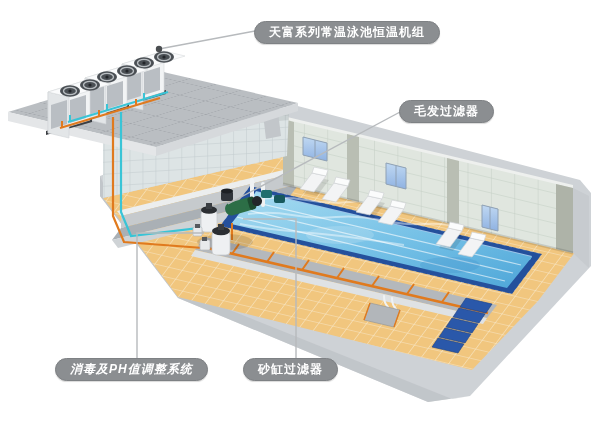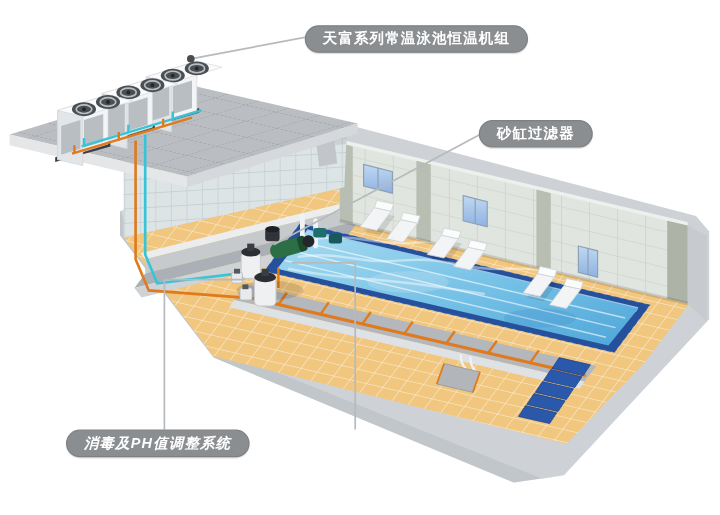--- a/index.html
+++ b/index.html
@@ -294,18 +294,19 @@
     <path d="M159,49 L255,31"></path>
     <path d="M400,112 L228,204"></path>
     <path d="M137,358 V233 H204"></path>
     <path d="M296,358 V219 H243"></path>
   </g>
   <circle cx="159" cy="49" r="3.2" fill="#4a4d50"></circle>
 </svg>
 
 <div class="pill" style="left:254px;top:21px;">天富系列常温泳池恒温机组</div>
 
-<div class="pill" style="left:399px;top:100px;">砂缸过滤器</div>
+<div class="pill" style="left:399px;top:100px;">毛发过滤器</div>
 
 <div class="pill" style="left:55px;top:358px;font-style:italic;">消毒及PH值调整系统</div>
 
+<div class="pill" style="left:243px;top:358px;">砂缸过滤器</div>
 
 </div>
 
 </body></html>

